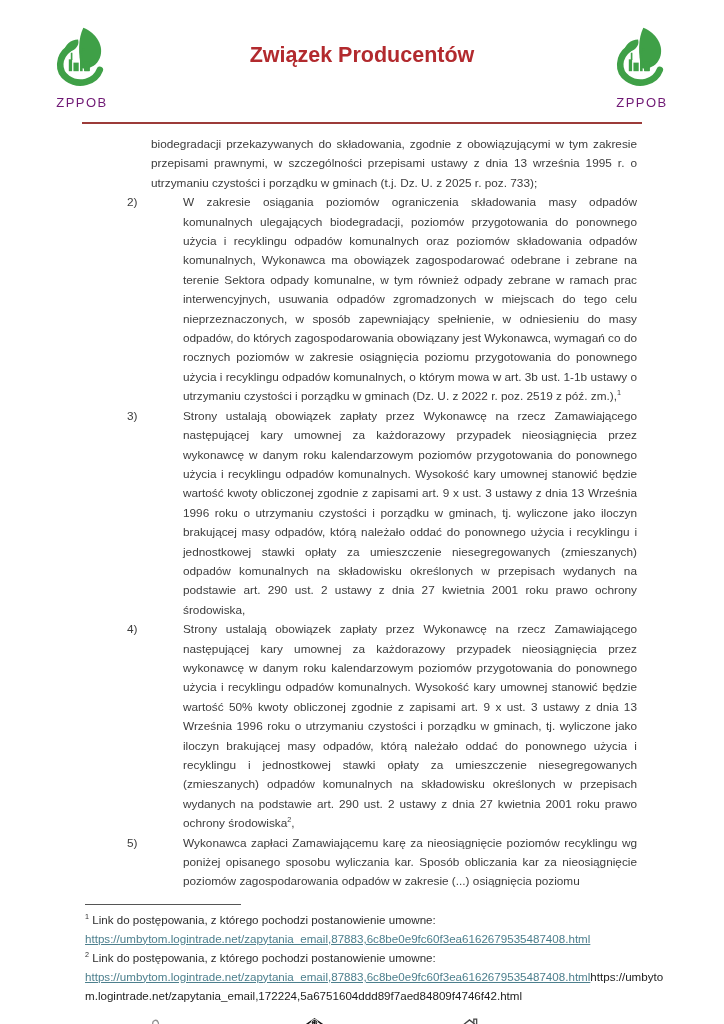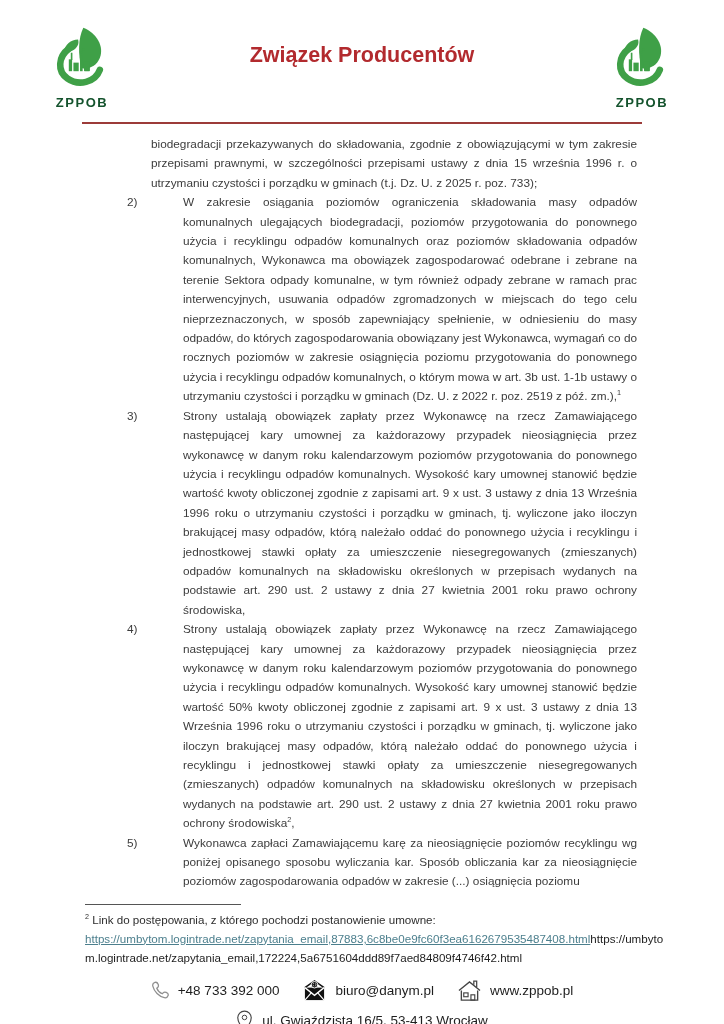--- a/index.html
+++ b/index.html
@@ -6,21 +6,21 @@
   html,body { background:#e9e9e9; }
   .page {
     width:724px; height:1024px; margin:0 auto; background:#ffffff;
     font-family:"Liberation Sans", sans-serif; color:#3c3c3c;
     position:relative; overflow:hidden;
   }
   
   .header { display:flex; justify-content:space-between; align-items:flex-start; padding:26px 38px 0 38px; }
   .logo { width:88px; text-align:center; }
   .logo svg { display:block; margin:0 auto; }
-  .logo-text { color:#14532d; font-size:13px; letter-spacing:1.5px; font-weight:bold; margin-top:1px; }
+  .logo-text { color:#701a75; font-size:13px; letter-spacing:1.5px; font-weight:normal; margin-top:1px; }
   .title-block { margin-top:16px; color:#b22a2e; font-size:21.5px; line-height:26px; font-weight:bold; }
   .header-rule { width:560px; margin:12px auto 0 auto; border-top:2px solid #9c3b39; }
   
   .doc-body { margin:11px 87px 0 127px; font-size:11.8px; line-height:19.4px; text-align:justify; }
   .cont-par { margin-left:24px; }
   .list-item { display:flex; }
   .num { width:24px; flex-shrink:0; }
   .itext { flex:1; text-align:justify;margin-left:32px; }
   sup.fn-ref { font-size:0.62em; vertical-align:super; line-height:0; }
   
@@ -82,21 +82,21 @@
           </g>
         </svg>
       </span>
       <div class="logo-text">ZPPOB</div>
     </div>
   </div>
 
   <div class="header-rule"></div>
 
   <div class="doc-body">
-    <div class="cont-par">biodegradacji przekazywanych do składowania, zgodnie z obowiązującymi w tym zakresie przepisami prawnymi, w szczególności przepisami ustawy z dnia 15 września 1996 r. o utrzymaniu czystości i porządku w gminach (t.j. Dz. U. z 2025 r. poz. 733);</div>
+    <div class="cont-par">biodegradacji przekazywanych do składowania, zgodnie z obowiązującymi w tym zakresie przepisami prawnymi, w szczególności przepisami ustawy z dnia 13 września 1995 r. o utrzymaniu czystości i porządku w gminach (t.j. Dz. U. z 2025 r. poz. 733);</div>
 
     <div class="list-item">
       <span class="num">2)</span>
       <span class="itext"><span>W zakresie osiągania poziomów ograniczenia składowania masy odpadów komunalnych ulegających biodegradacji, poziomów przygotowania do ponownego użycia i recyklingu odpadów komunalnych oraz poziomów składowania odpadów komunalnych, Wykonawca ma obowiązek zagospodarować odebrane i zebrane na terenie Sektora odpady komunalne, w tym również odpady zebrane w ramach prac interwencyjnych, usuwania odpadów zgromadzonych w miejscach do tego celu nieprzeznaczonych, w sposób zapewniający spełnienie, w odniesieniu do masy odpadów, do których zagospodarowania obowiązany jest Wykonawca, wymagań co do rocznych poziomów w zakresie osiągnięcia poziomu przygotowania do ponownego użycia i recyklingu odpadów komunalnych, o którym mowa w art. 3b ust. 1-1b ustawy o utrzymaniu czystości i porządku w gminach (Dz. U. z 2022 r. poz. 2519 z póź. zm.),</span><sup class="fn-ref">1</sup><span></span></span>
     </div>
 
     <div class="list-item">
       <span class="num">3)</span>
       <span class="itext"><span>Strony ustalają obowiązek zapłaty przez Wykonawcę na rzecz Zamawiającego następującej kary umownej za każdorazowy przypadek nieosiągnięcia przez wykonawcę w danym roku kalendarzowym poziomów przygotowania do ponownego użycia i recyklingu odpadów komunalnych. Wysokość kary umownej stanowić będzie wartość kwoty obliczonej zgodnie z zapisami art. 9 x ust. 3 ustawy z dnia 13 Września 1996 roku o utrzymaniu czystości i porządku w gminach, tj. wyliczone jako iloczyn brakującej masy odpadów, którą należało oddać do ponownego użycia i recyklingu i jednostkowej stawki opłaty za umieszczenie niesegregowanych (zmieszanych) odpadów komunalnych na składowisku określonych w przepisach wydanych na podstawie art. 290 ust. 2 ustawy z dnia 27 kwietnia 2001 roku prawo ochrony środowiska,</span><sup class="fn-ref"></sup><span></span></span>
     </div>
@@ -107,20 +107,24 @@
     </div>
 
     <div class="list-item">
       <span class="num">5)</span>
       <span class="itext"><span>Wykonawca zapłaci Zamawiającemu karę za nieosiągnięcie poziomów recyklingu wg poniżej opisanego sposobu wyliczania kar. Sposób obliczania kar za nieosiągnięcie poziomów zagospodarowania odpadów w zakresie (...) osiągnięcia poziomu</span><sup class="fn-ref"></sup><span></span></span>
     </div>
   </div>
 
   <div class="footnote-sep"></div>
   <div class="footnotes">
+    <div>
+      <div><sup class="fn-ref">1</sup> <span>Link do postępowania, z którego pochodzi postanowienie umowne:</span></div>
+      <div class="footnote-line"><a href="#" class="fn-link">https://umbytom.logintrade.net/zapytania_email,87883,6c8be0e9fc60f3ea6162679535487408.html</a><span class="fn-plain"></span></div>
+    </div>
     <div>
       <div><sup class="fn-ref">2</sup> <span>Link do postępowania, z którego pochodzi postanowienie umowne:</span></div>
       <div class="footnote-line"><a href="#" class="fn-link">https://umbytom.logintrade.net/zapytania_email,87883,6c8be0e9fc60f3ea6162679535487408.html</a><span class="fn-plain">https://umbytom.logintrade.net/zapytania_email,172224,5a6751604ddd89f7aed84809f4746f42.html</span></div>
     </div>
   </div>
 
   <div class="contact-row">
     <span class="grp">
       <span class="icon">
         <svg width="19" height="19" viewBox="0 0 24 24">

